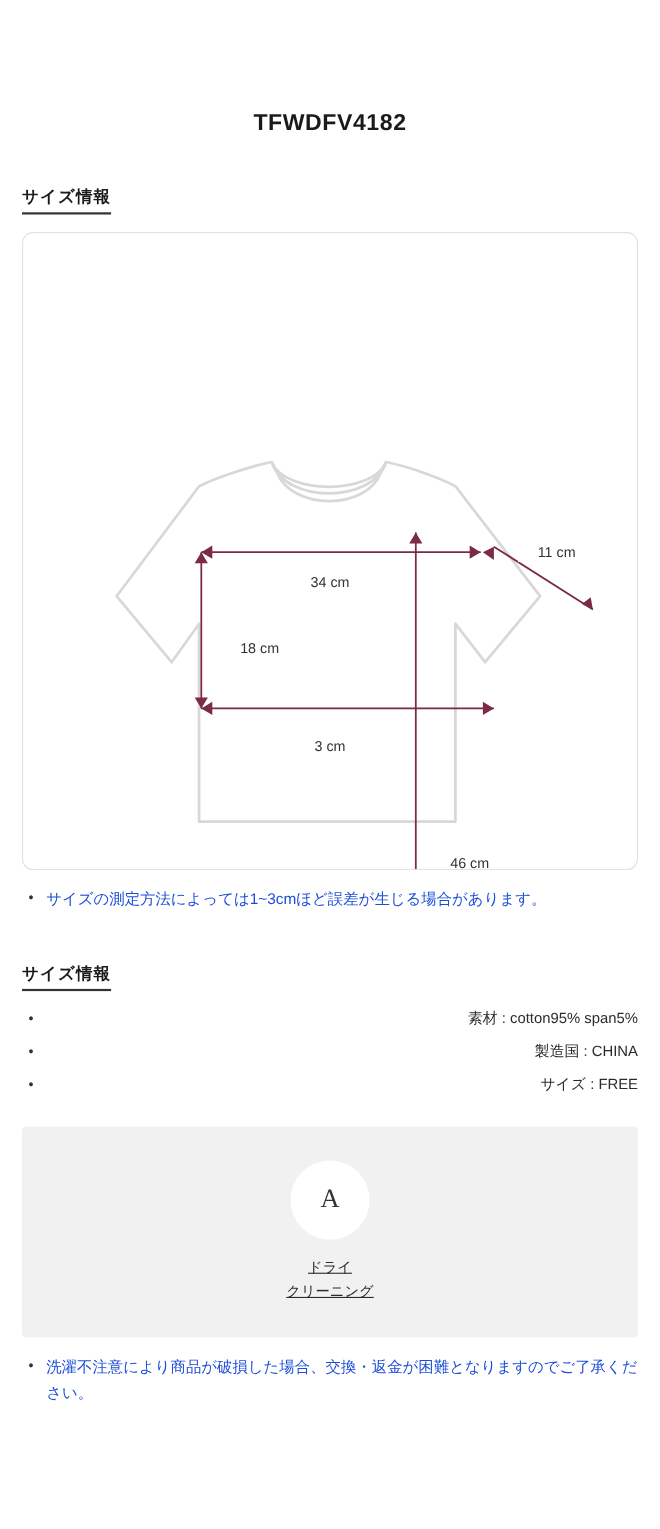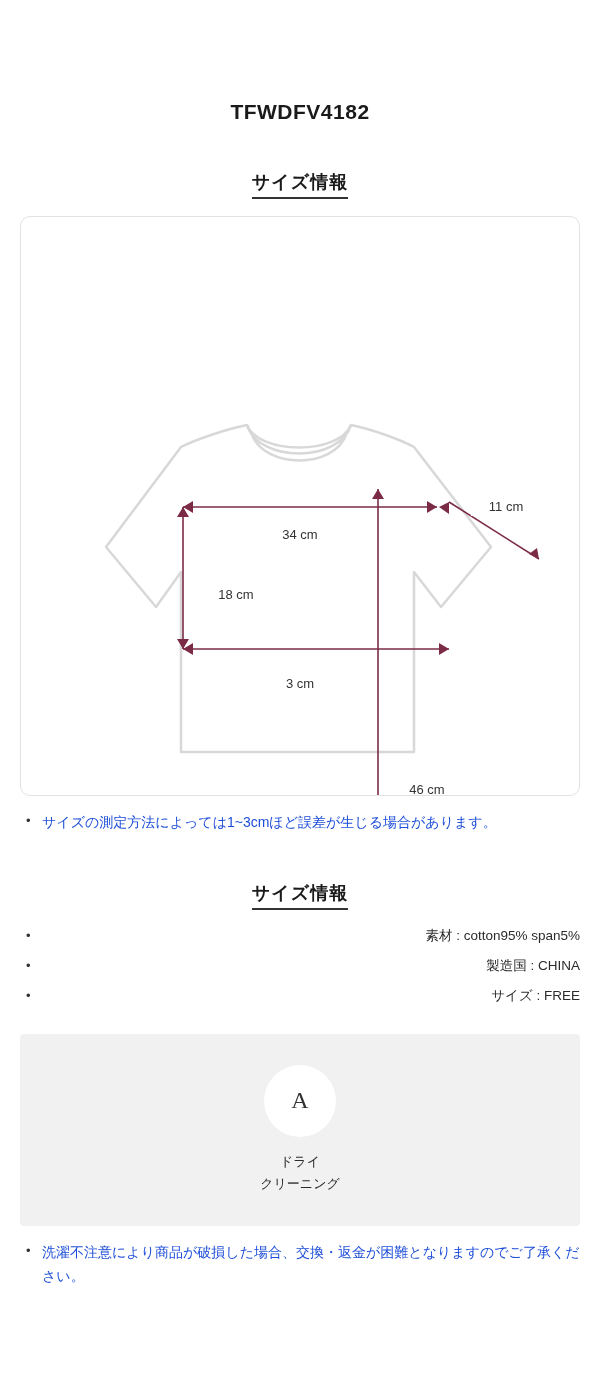--- a/index.html
+++ b/index.html
@@ -22,22 +22,21 @@
   }
   .product-title {
     text-align: center;
     font-size: 21px;
     font-weight: bold;
     color: #1a1a1a;
     letter-spacing: 0.5px;
     margin-top: 100px;
   }
   .section-heading {
-    text-align: center;
-    font-size: 18px;
+    font-size: 15px;
     font-weight: bold;
     color: #1a1a1a;
     letter-spacing: 1px;
     margin-top: 46px;
     margin-bottom: 0;
   }
   .section-heading span.underline {
     border-bottom: 2px solid #333;
     padding-bottom: 5px;
   }
@@ -115,20 +114,21 @@
     justify-content: center;
     font-size: 24px;
     color: #333;
     font-family: "Liberation Serif", serif;
   }
   .care-label {
     text-align: center;
     font-size: 13px;
     line-height: 1.7;
     color: #2b2b2b;
+    text-decoration: underline;
   }
   .dim-text {
     font-size: 13px;
     fill: #333333;
     font-family: "Liberation Sans", sans-serif;
   }
 </style>
 </head>
 <body>
 

